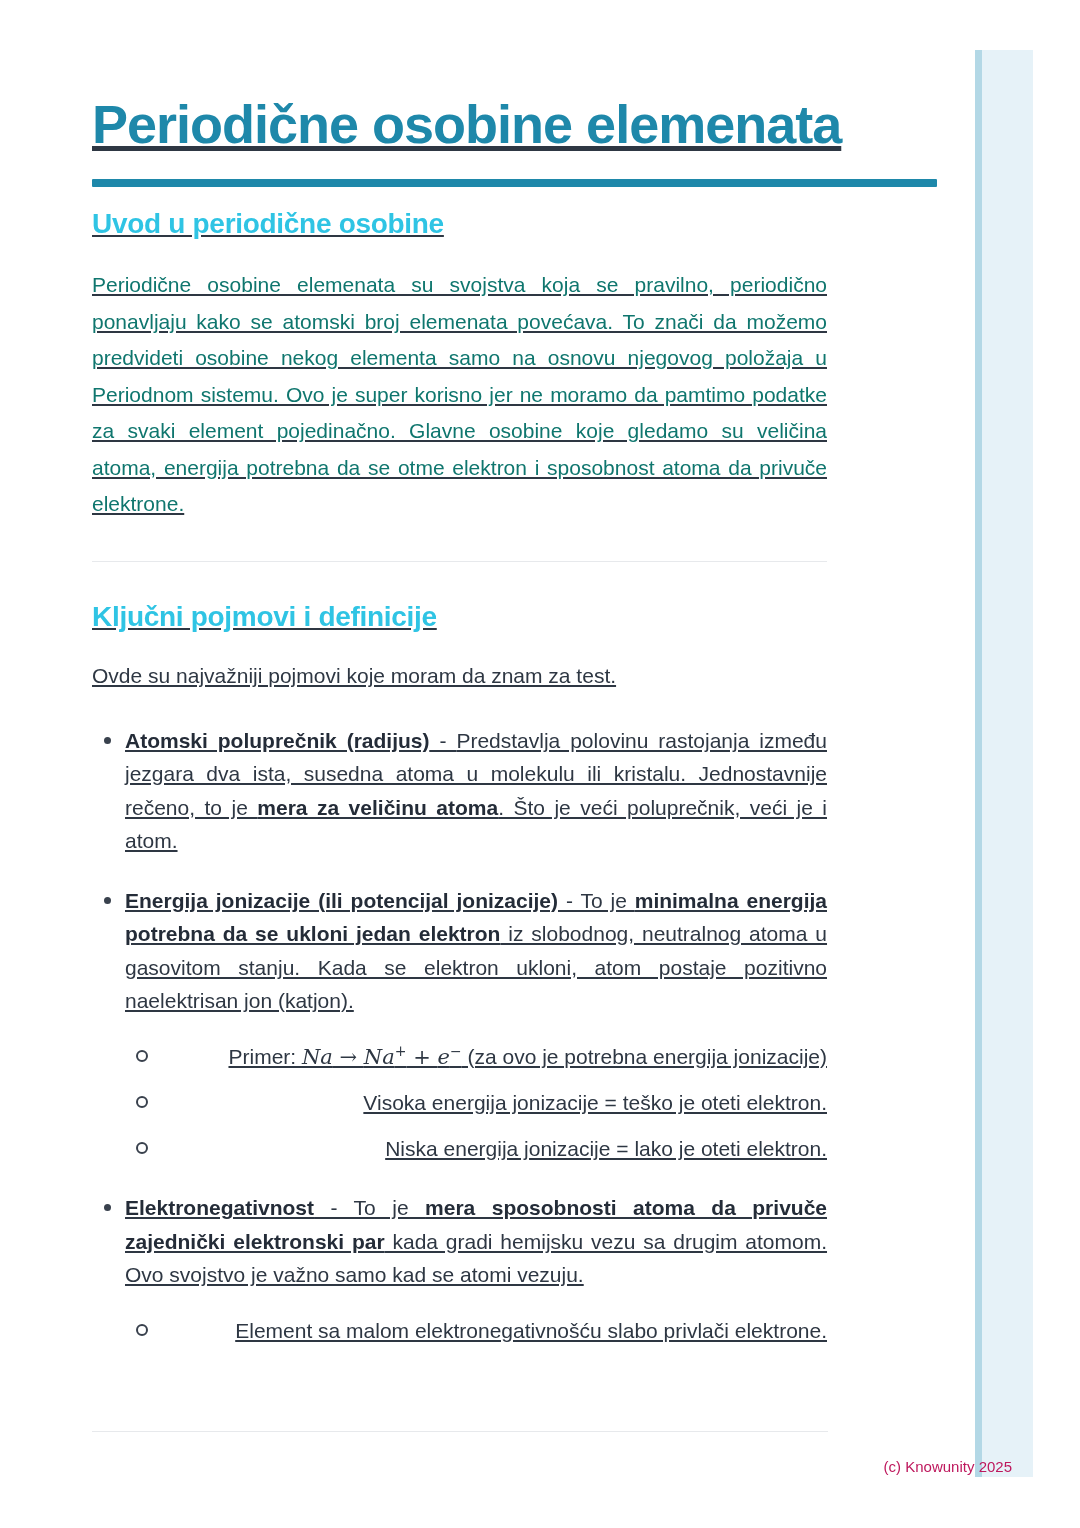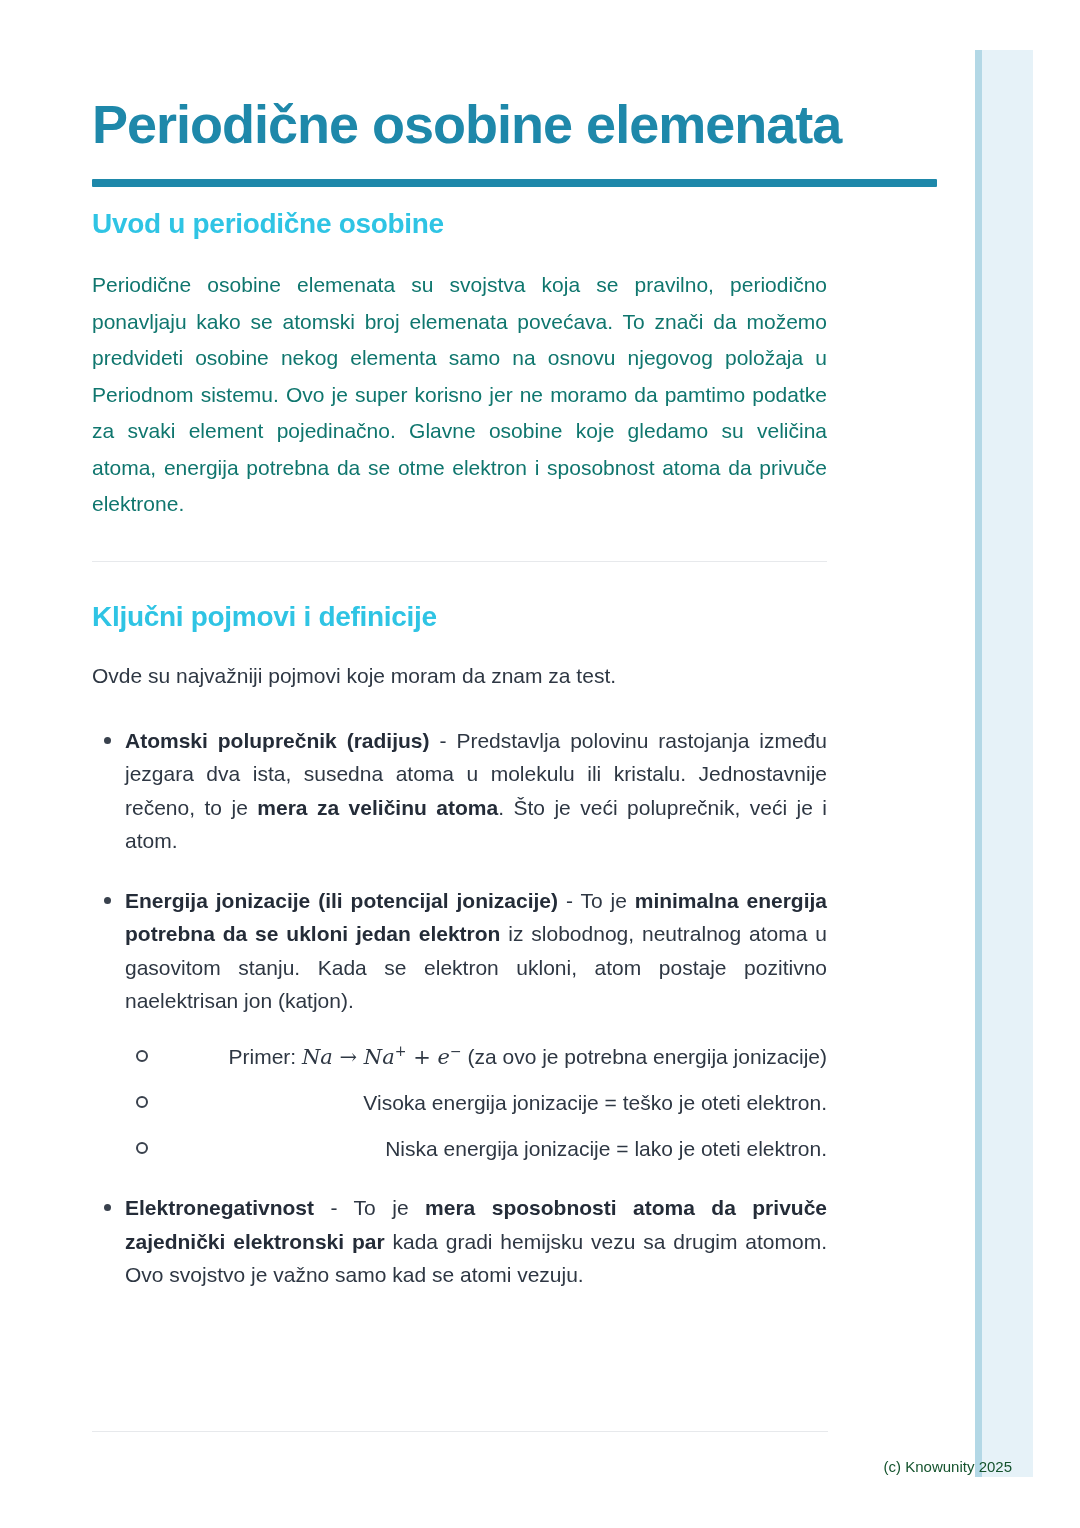--- a/index.html
+++ b/index.html
@@ -8,20 +8,21 @@
     background: #ffffff;
   }
   .page {
     position: relative;
     width: 1080px;
     height: 1528px;
     background: #ffffff;
     overflow: hidden;
     font-family: "Liberation Sans", sans-serif;
     color: #2e3743;
+    text-decoration: underline;
   }
   .side-stripe {
     position: absolute;
     top: 50px;
     right: 47px;
     width: 51px;
     height: 1427px;
     background: #e6f2f8;
     border-left: 7px solid #b3d8e6;
     z-index: 1;
@@ -149,21 +150,21 @@
     width: 736px;
     height: 1px;
     background: #e7e9ec;
     z-index: 2;
   }
   .footer-credit {
     position: absolute;
     top: 1458px;
     right: 68px;
     font-size: 15px;
-    color: #14532d;
+    color: #be185d;
     z-index: 3;
   }
 </style>
 </head>
 <body>
 
 <div class="page">
 
   <div class="side-stripe"></div>
 
@@ -206,20 +207,24 @@
           <p class="sub-text">Niska energija jonizacije = lako je oteti elektron.</p>
         </div>
       </div>
 
       <div class="bullet">
         <span class="bullet-marker"></span>
         <p class="bullet-text"><span class="term">Elektronegativnost</span><span> - To je </span><span class="bold">mera sposobnosti atoma da privuče zajednički elektronski par</span><span> kada gradi hemijsku vezu sa drugim atomom. Ovo svojstvo je važno samo kad se atomi vezuju.</span></p>
       </div>
 
       <div class="sub-list">
+        <div class="sub-bullet">
+          <span class="sub-marker"></span>
+          <p class="sub-text">Element sa malom elektronegativnošću slabo privlači elektrone.</p>
+        </div>
       </div>
 
     </div>
   </div>
 
   <div class="bottom-divider"></div>
   <div class="footer-credit">(c) Knowunity 2025</div>
 
 </div>
 

